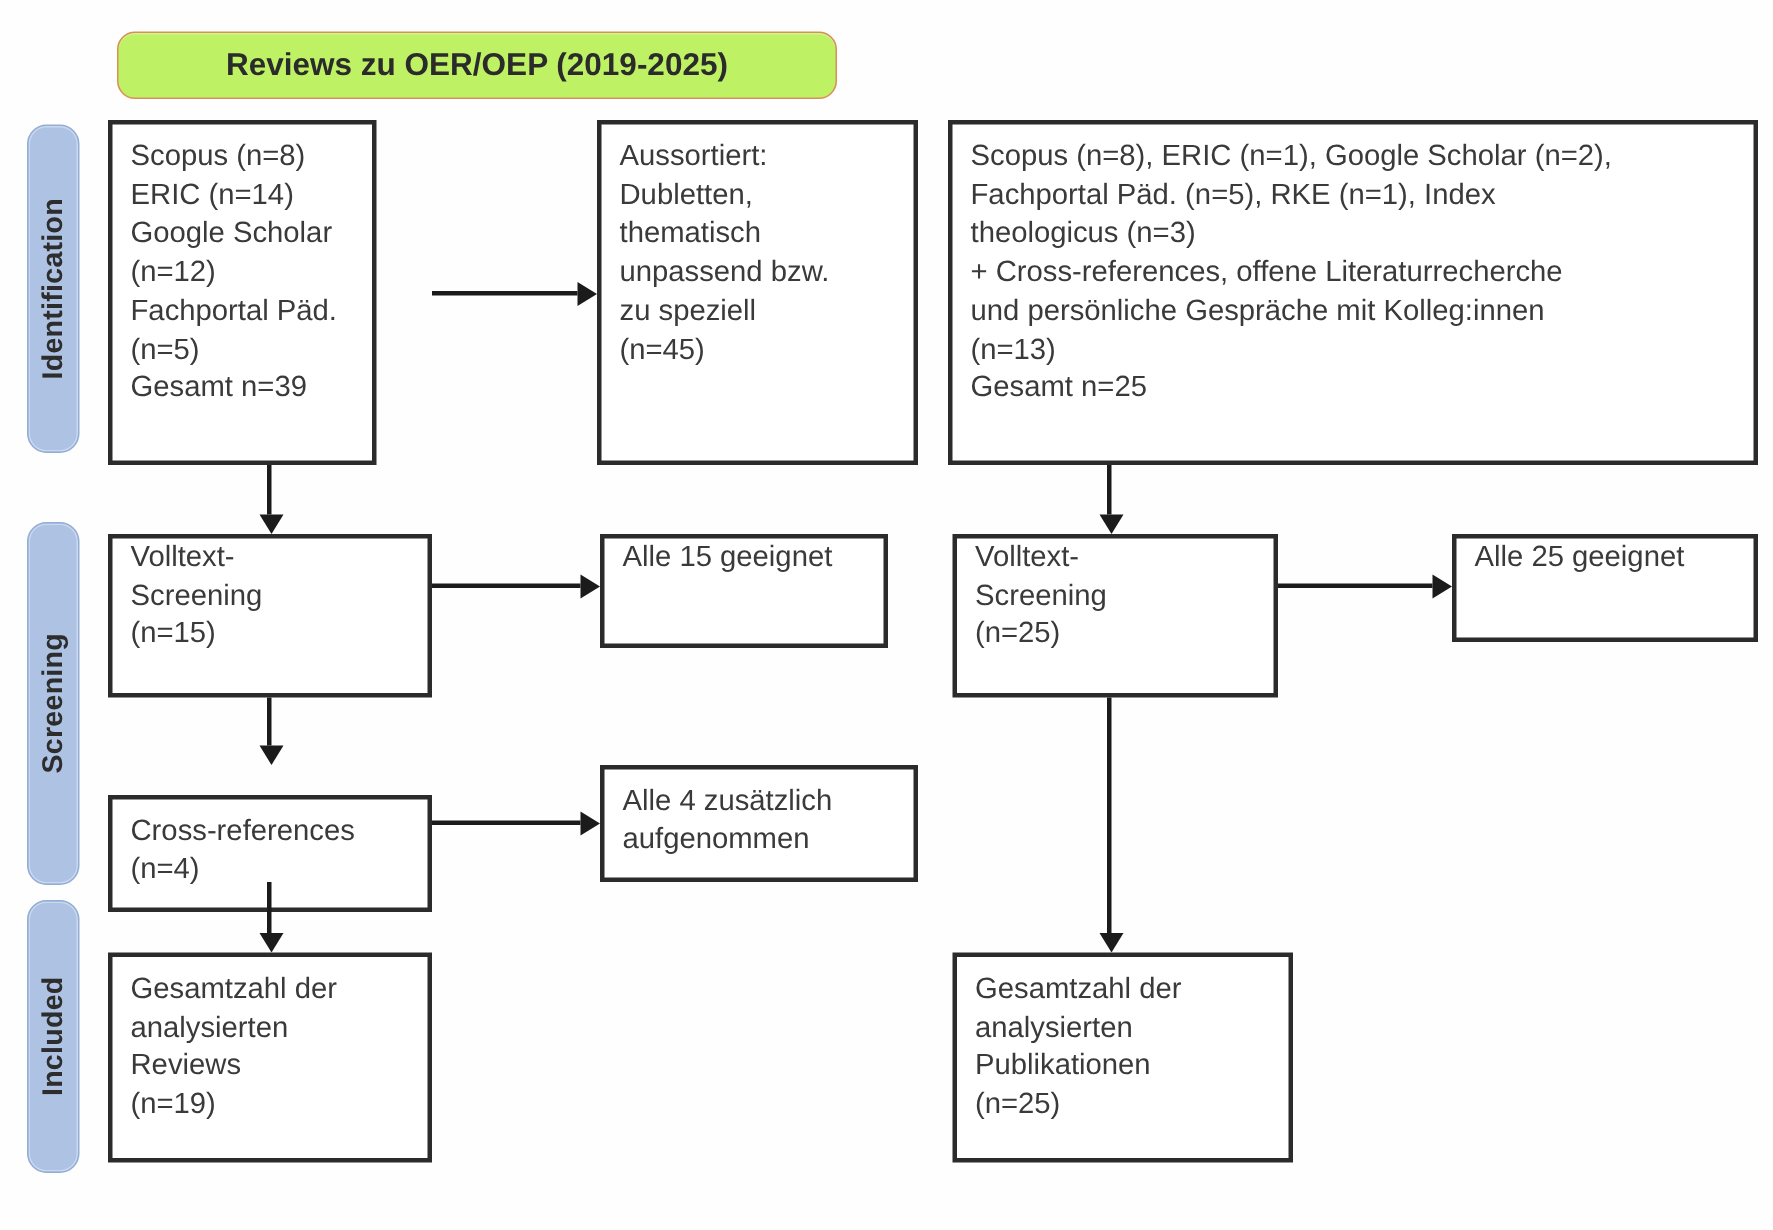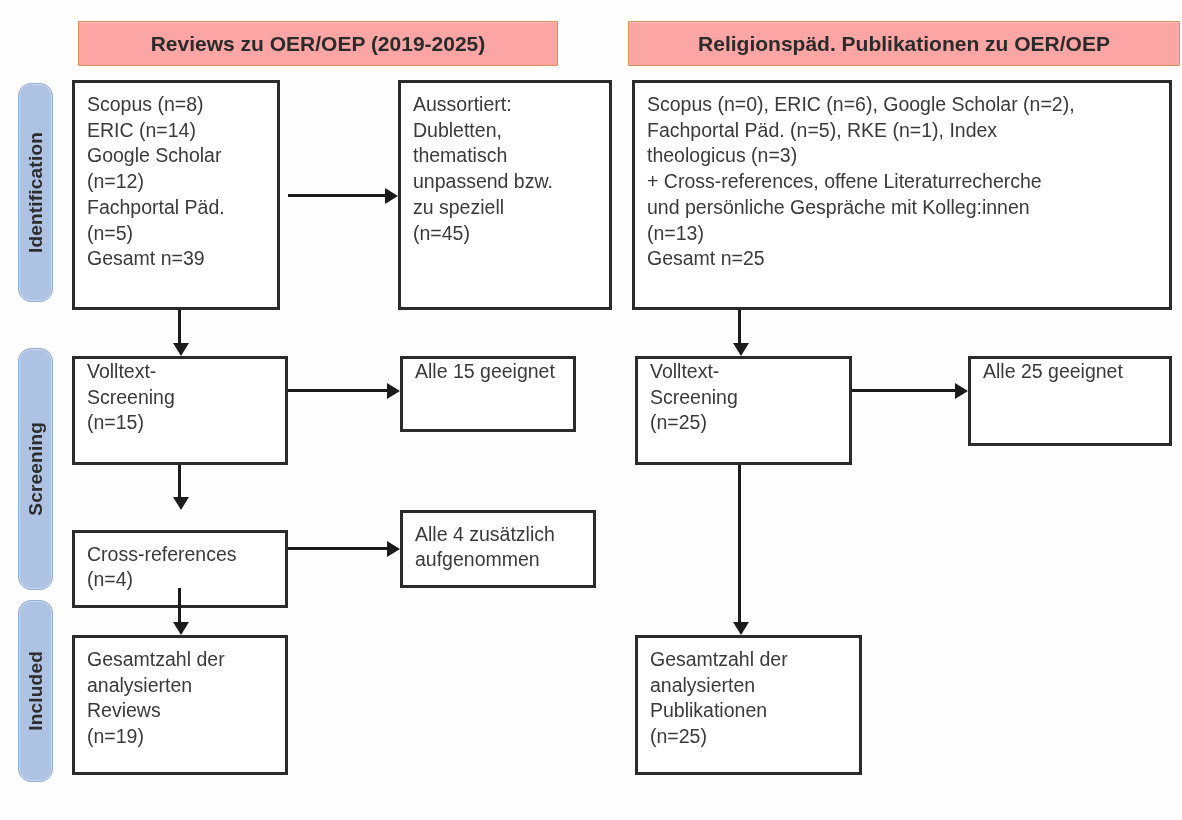--- a/index.html
+++ b/index.html
@@ -38,23 +38,23 @@
     font-weight: bold;
     color: #2d2d2d;
     letter-spacing: .2px;
     white-space: nowrap;
   }
 
   
   .col-header {
     position: absolute;
     height: 43px;
-    background: #fca5a5;
+    background: #bef264;
     border: 1px solid #d98f58;
-    border-radius: 1px;
+    border-radius: 12px;
     display: flex;
     align-items: center;
     justify-content: center;
     box-shadow: inset 0 1px 0 rgba(255,255,255,.28);
   }
   .col-header span {
     font-size: 21px;
     font-weight: bold;
     color: #2b2b2b;
     white-space: nowrap;
@@ -112,25 +112,22 @@
   <div class="phase-pill" style="left:18px; top:348px; height:240px;">
     <span>Screening</span>
   </div>
   <div class="phase-pill" style="left:18px; top:600px; height:180px;">
     <span>Included</span>
   </div>
 
   <div class="col-header" style="left:78px; top:21px; width:478px;">
     <span>Reviews zu OER/OEP (2019-2025)</span>
   </div>
-  <div class="col-header" style="left:628px; top:21px; width:550px;">
-    <span>Religionspäd. Publikationen zu OER/OEP</span>
-  </div>
-
-  <div class="node" style="left:72px; top:80px; width:208px; height:230px;">
+
+  <div class="node" style="left:72px; top:80px; width:179px; height:230px;">
     <p>Scopus (n=8)
 ERIC (n=14)
 Google Scholar
 (n=12)
 Fachportal Päd.
 (n=5)
 Gesamt n=39</p>
   </div>
 
   <div class="node" style="left:398px; top:80px; width:214px; height:230px;">
@@ -147,73 +144,73 @@
 
   <div class="vline" style="left:178px; top:310px; height:33px;"></div>
   <div class="arrow-down" style="left:173px; top:343px;"></div>
 
   <div class="node pad-top" style="left:72px; top:356px; width:216px; height:109px;">
     <p>Volltext-
 Screening
 (n=15)</p>
   </div>
 
-  <div class="node pad-top" style="left:400px; top:356px; width:176px; height:76px;">
+  <div class="node pad-top" style="left:400px; top:356px; width:192px; height:76px;">
     <p>Alle 15 geeignet</p>
   </div>
 
   <div class="hline" style="left:288px; top:389px; width:99px;"></div>
   <div class="arrow-right" style="left:387px; top:383px;"></div>
 
   <div class="vline" style="left:178px; top:465px; height:32px;"></div>
   <div class="arrow-down" style="left:173px; top:497px;"></div>
 
   <div class="node tight" style="left:72px; top:510px; width:216px; height:78px;margin-top:20px;">
     <p>Cross-references
 (n=4)</p>
   </div>
 
-  <div class="node tight" style="left:400px; top:510px; width:196px; height:78px;">
+  <div class="node tight" style="left:400px; top:510px; width:212px; height:78px;">
     <p>Alle 4 zusätzlich
 aufgenommen</p>
   </div>
 
   <div class="hline" style="left:288px; top:547px; width:99px;"></div>
   <div class="arrow-right" style="left:387px; top:541px;"></div>
 
   <div class="vline" style="left:178px; top:588px; height:34px;"></div>
   <div class="arrow-down" style="left:173px; top:622px;"></div>
 
   <div class="node" style="left:72px; top:635px; width:216px; height:140px;">
     <p>Gesamtzahl der
 analysierten
 Reviews
 (n=19)</p>
   </div>
 
   <div class="node" style="left:632px; top:80px; width:540px; height:230px;">
-    <p>Scopus (n=0), ERIC (n=6), Google Scholar (n=2),
+    <p>Scopus (n=8), ERIC (n=1), Google Scholar (n=2),
 Fachportal Päd. (n=5), RKE (n=1), Index
 theologicus (n=3)
 + Cross-references, offene Literaturrecherche
 und persönliche Gespräche mit Kolleg:innen
 (n=13)
 Gesamt n=25</p>
   </div>
 
   <div class="vline" style="left:738px; top:310px; height:33px;"></div>
   <div class="arrow-down" style="left:733px; top:343px;"></div>
 
   <div class="node pad-top" style="left:635px; top:356px; width:217px; height:109px;">
     <p>Volltext-
 Screening
 (n=25)</p>
   </div>
 
-  <div class="node pad-top" style="left:968px; top:356px; width:204px; height:90px;">
+  <div class="node pad-top" style="left:968px; top:356px; width:204px; height:72px;">
     <p>Alle 25 geeignet</p>
   </div>
 
   <div class="hline" style="left:852px; top:389px; width:103px;"></div>
   <div class="arrow-right" style="left:955px; top:383px;"></div>
 
   <div class="vline" style="left:738px; top:465px; height:157px;"></div>
   <div class="arrow-down" style="left:733px; top:622px;"></div>
 
   <div class="node" style="left:635px; top:635px; width:227px; height:140px;">

